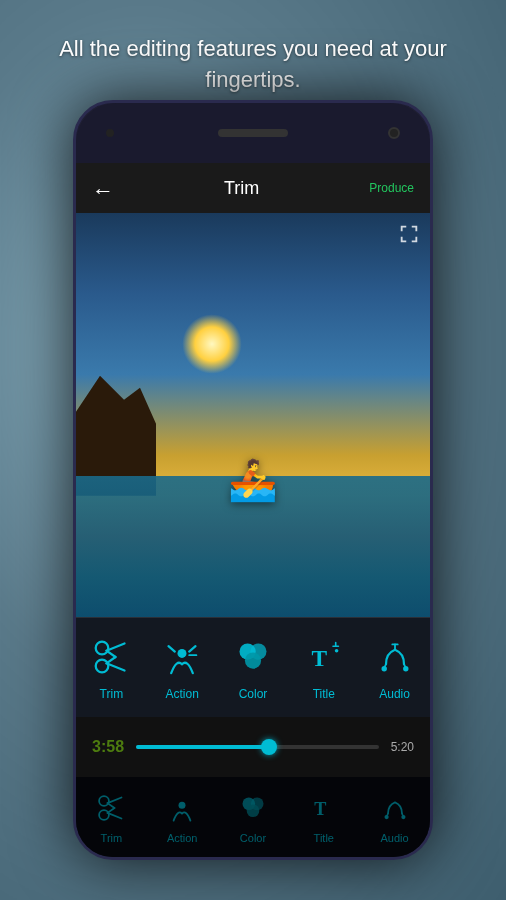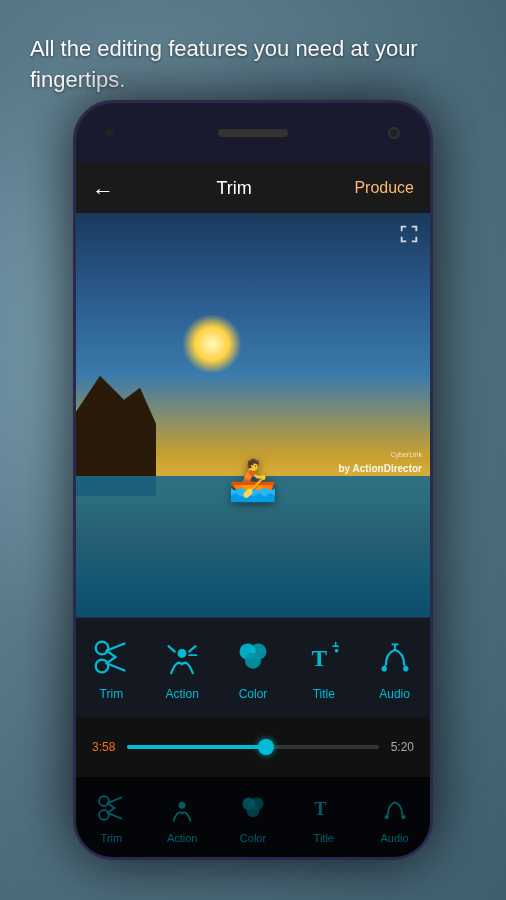--- a/index.html
+++ b/index.html
@@ -31,21 +31,21 @@
       display: flex;
       align-items: center;
       justify-content: center;
       z-index: 10;
     }
 
     .top-text h1 {
       color: white;
       font-size: 22px;
       font-weight: 400;
-      text-align: left;
+      text-align: center;
       line-height: 1.4;
       text-shadow: 0 1px 3px rgba(0,0,0,0.5);
       padding: 0 30px;
     }
 
     
     .phone {
       position: absolute;
       top: 100px;
       left: 50%;
@@ -127,22 +127,22 @@
       cursor: pointer;
     }
 
     .edit-title {
       color: white;
       font-size: 18px;
       font-weight: 400;
     }
 
     .produce-btn {
-      color: #fdba74;
-      font-size: 16px;
+      color: #22c55e;
+      font-size: 12px;
       cursor: pointer;
     }
 
     
     .video-area {
       flex: 1;
       background: #000;
       position: relative;
       display: flex;
       align-items: center;
@@ -302,23 +302,24 @@
       height: 60px;
       background: #111;
       display: flex;
       align-items: center;
       padding: 0 16px;
       gap: 12px;
       flex-shrink: 0;
     }
 
     .time-start {
-      color: #f97316;
-      font-size: 12px;
+      color: #4d7c0f;
+      font-size: 16px;
       white-space: nowrap;
+      font-weight: bold;
     }
 
     .time-end {
       color: #aaa;
       font-size: 12px;
       white-space: nowrap;
     }
 
     .timeline-track {
       flex: 1;
@@ -424,24 +425,20 @@
         <div class="video-bg"></div>
 
         <div class="sun"></div>
 
         <div class="rock"></div>
 
         <div class="water"></div>
 
         <div class="kayaker">🚣</div>
 
-        <div class="watermark">
-          <span class="watermark-small">CyberLink</span>
-          <span class="watermark-brand">by ActionDirector</span>
-        </div>
       </div>
 
       <div class="fullscreen-icon">
         <svg width="22" height="22" viewBox="0 0 24 24" fill="white">
           <path d="M3 3h6v2H5v4H3V3zm12 0h6v6h-2V5h-4V3zM3 15h2v4h4v2H3v-6zm16 4h-4v2h6v-6h-2v4z"></path>
         </svg>
       </div>
     </div>
 
     <div class="toolbar">

